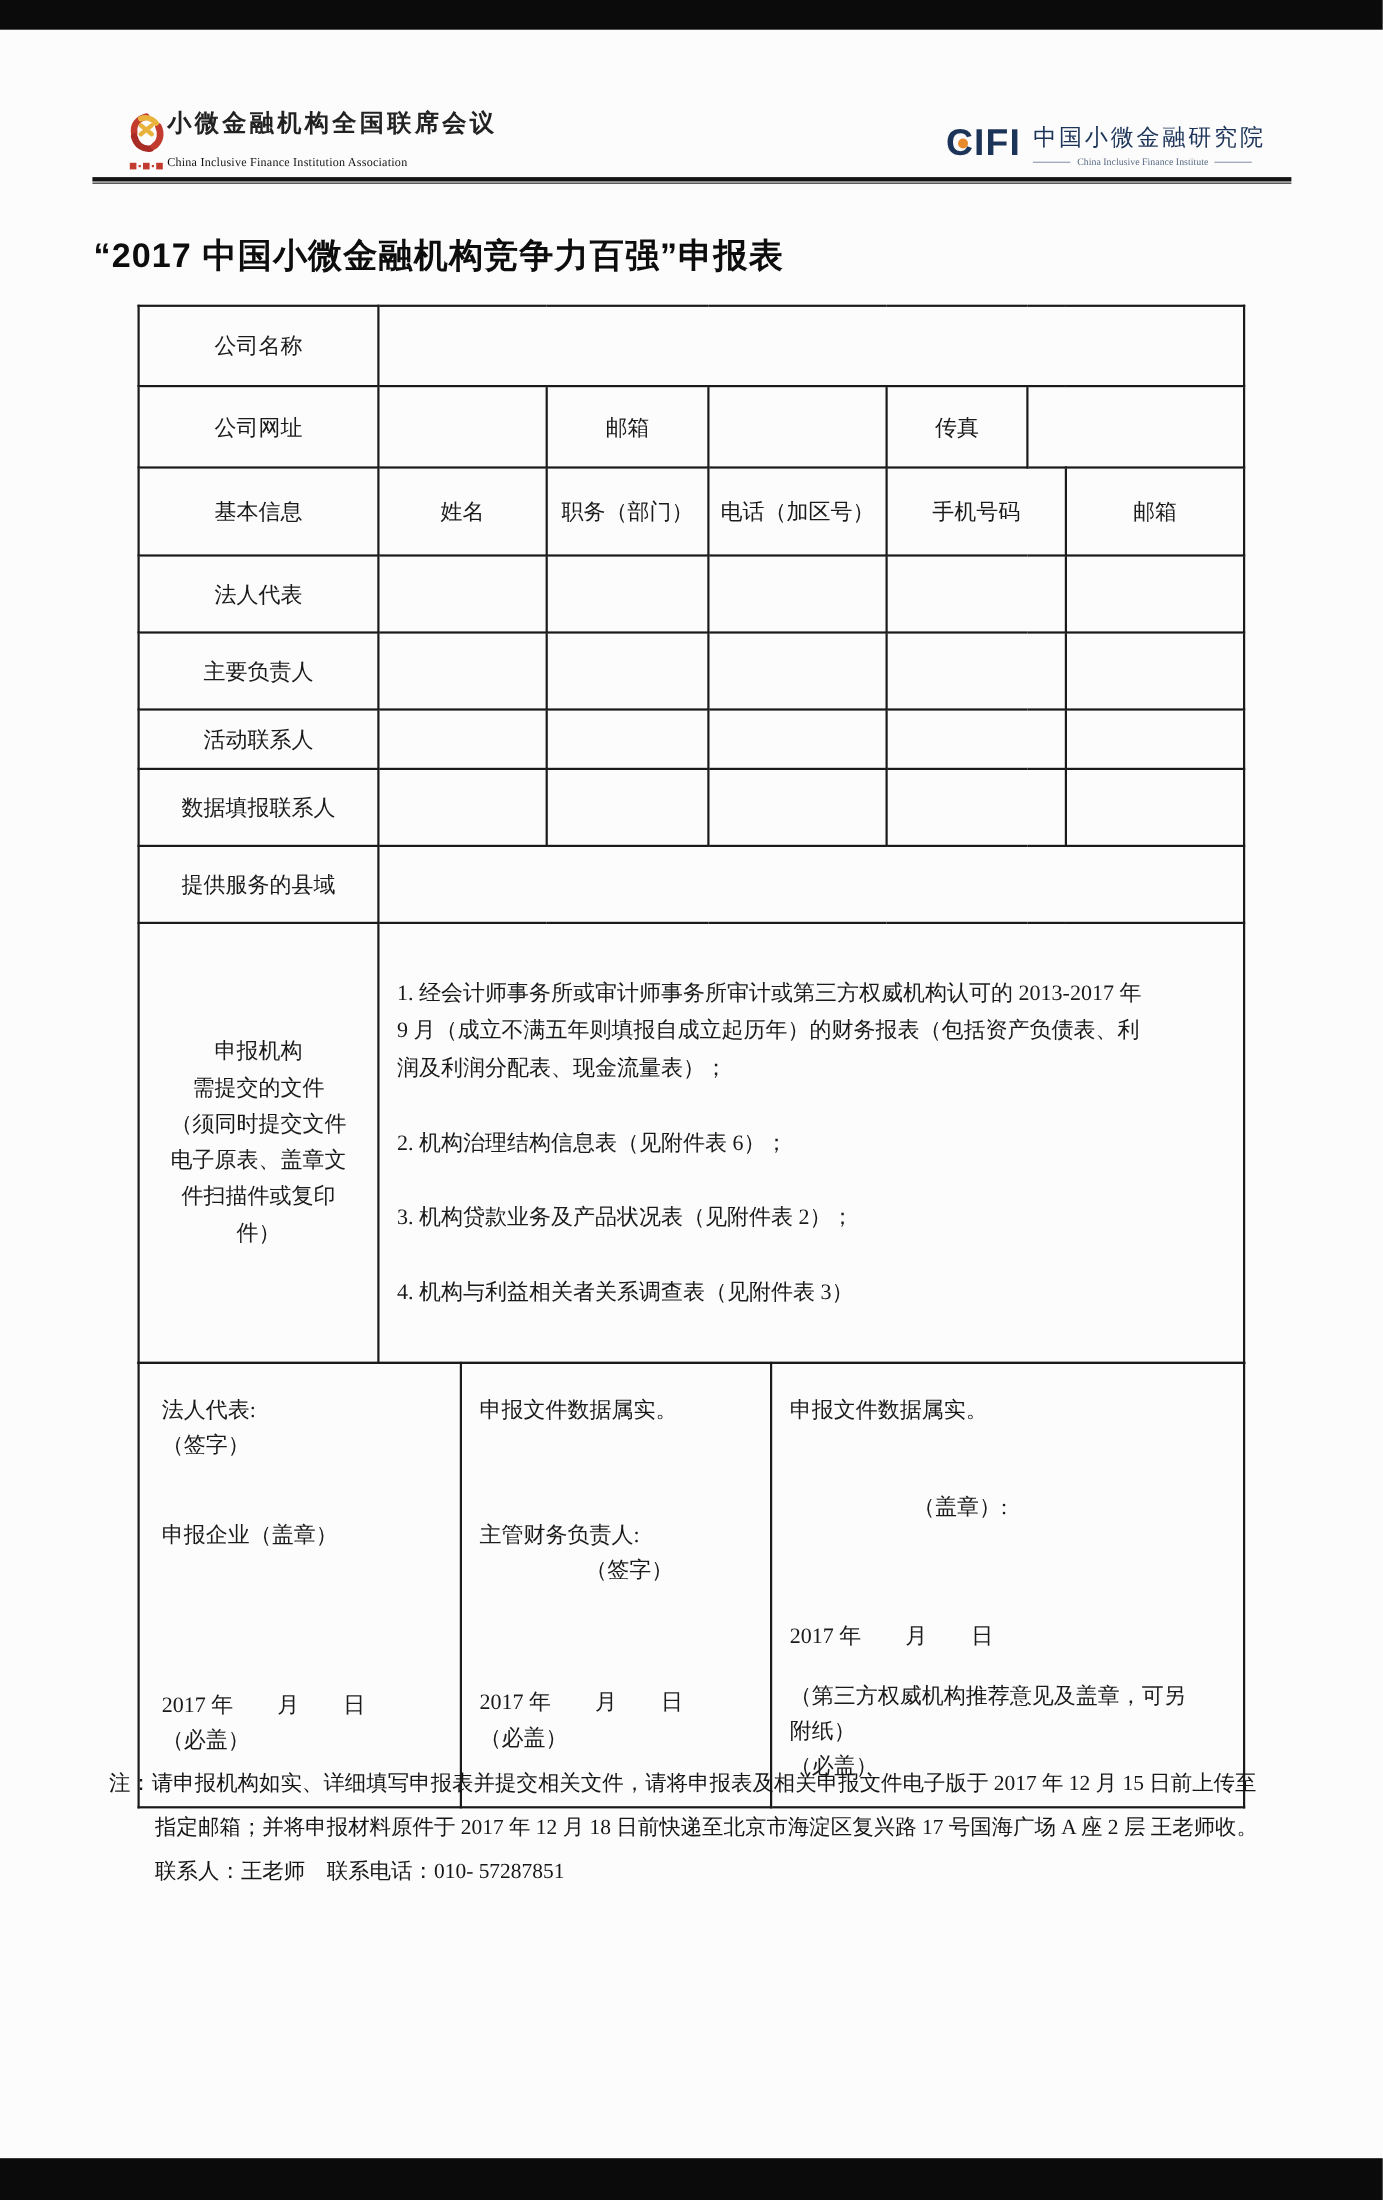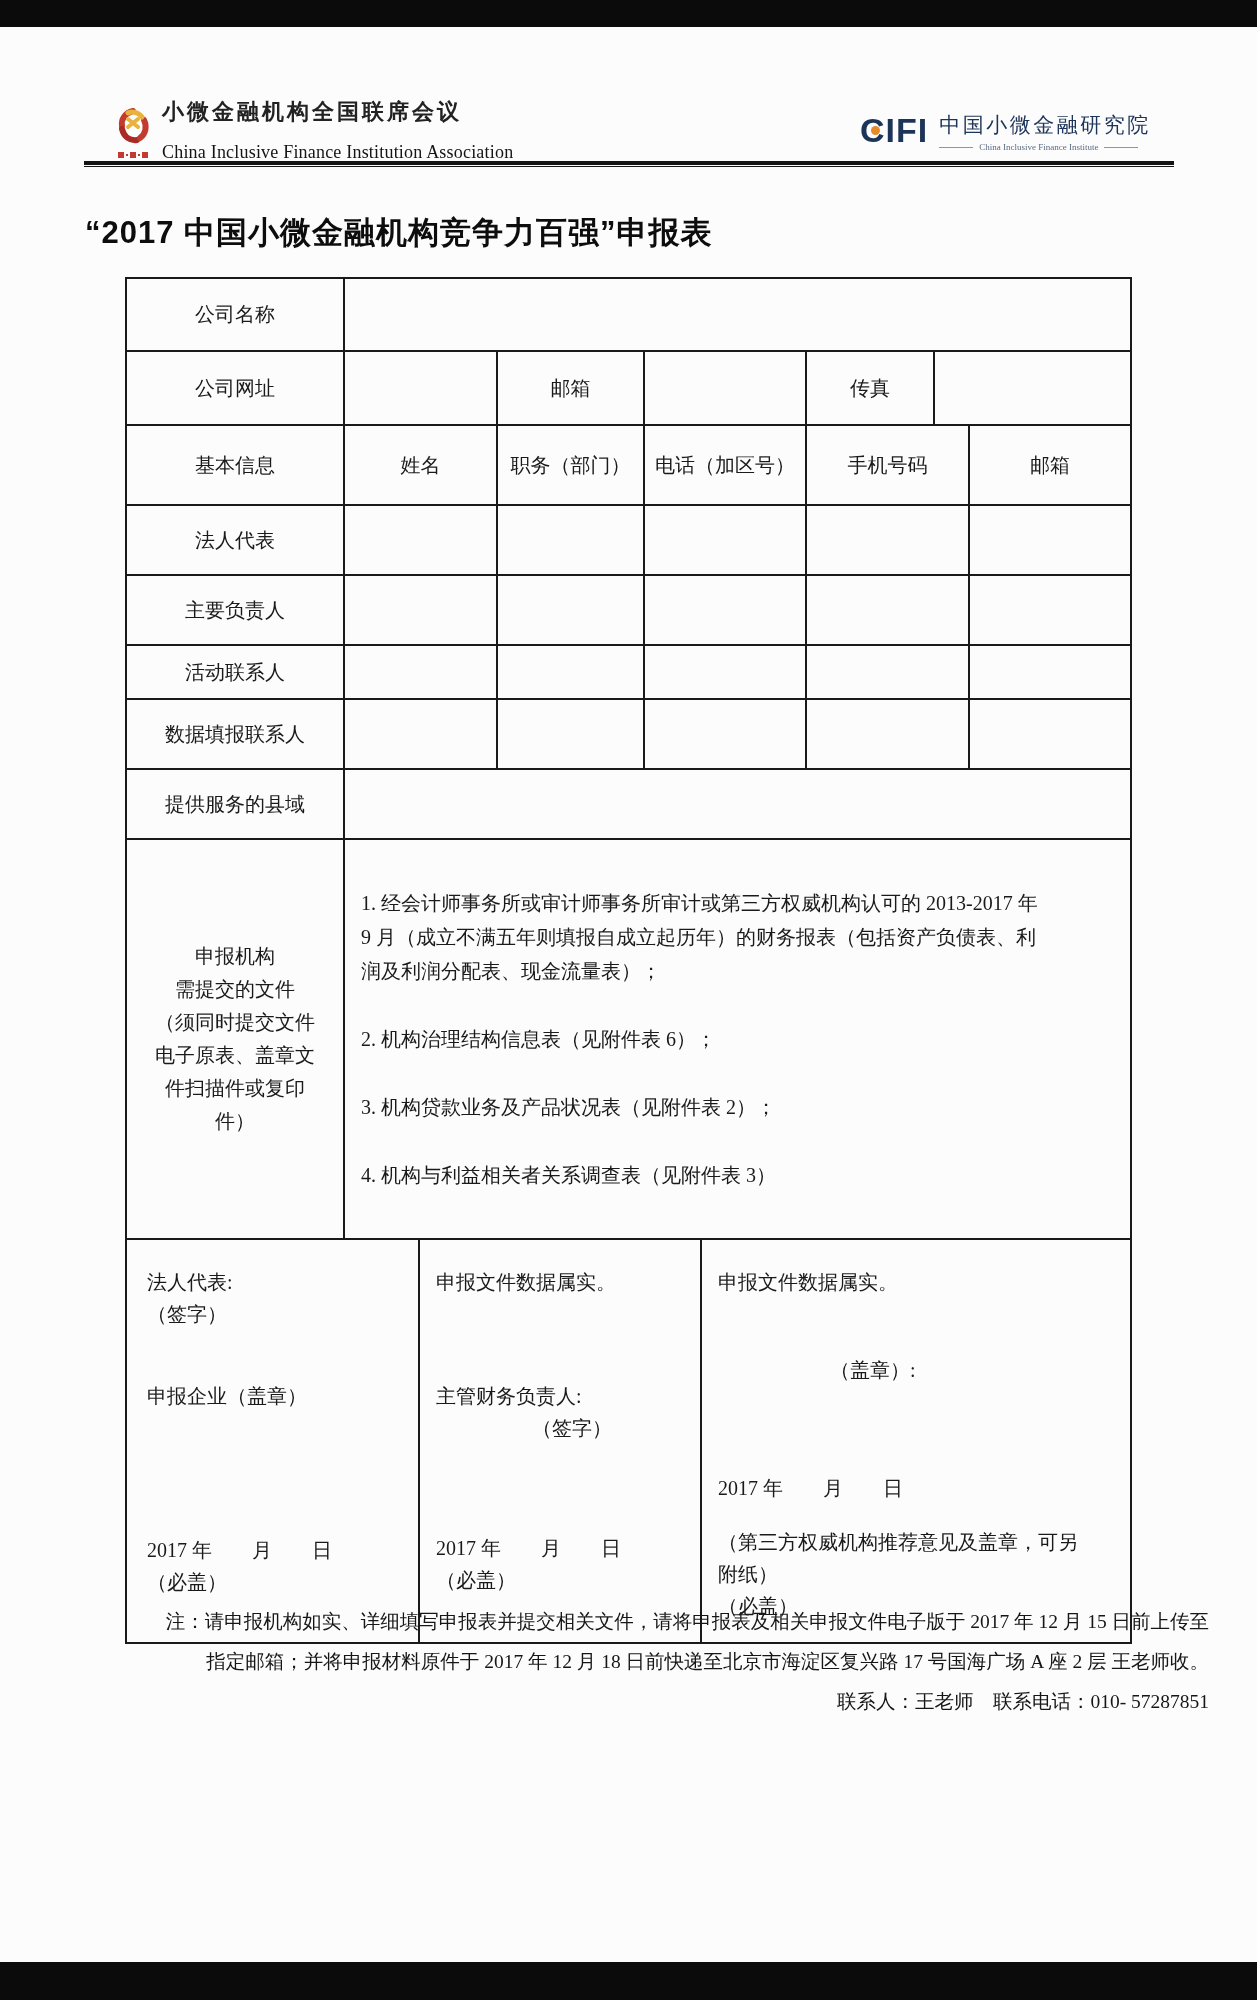--- a/index.html
+++ b/index.html
@@ -5,27 +5,27 @@
   html,body { margin:0; padding:0; }
   body {
     width:1257px; height:2000px; position:relative; overflow:hidden;
     background:#fcfcfc; color:#1a1a1a;
     font-family:"Liberation Serif","DejaVu Serif",serif;
   }
   .top-bar    { position:absolute; top:0; left:0; width:1257px; height:27px; background:#0b0b0b; }
   .bottom-bar { position:absolute; top:1962px; left:0; width:1257px; height:38px; background:#0b0b0b; }
 
   
-  .assoc { position:absolute; left:114px; top:100px; display:flex; align-items:center; gap:10px; }
+  .assoc { position:absolute; left:114px; top:100px; display:flex; align-items:flex-end; }
   .assoc-emblem { width:38px; text-align:center; }
   .emblem-caption { display:flex; gap:2px; justify-content:center; margin-top:2px; }
   .emblem-caption span { width:6px; height:6px; background:#c23b2e; display:inline-block; }
   .emblem-caption i { width:2px; height:2px; background:#c23b2e; display:inline-block; align-self:center; }
   .assoc-cn { font-size:22px; font-weight:600; letter-spacing:3px; color:#222; line-height:1.1; }
-  .assoc-en { font-size:18px; color:#151515; margin-top:18px; letter-spacing:0.2px; }
+  .assoc-en { font-size:11px; color:#151515; margin-top:18px; letter-spacing:0.2px; }
 
   .cifi { position:absolute; left:860px; top:113px; display:flex; gap:11px; align-items:flex-start; }
   .cifi-letters { position:relative; font-family:"Liberation Sans",sans-serif; font-weight:bold;
                   font-size:34px; line-height:1.05; color:#1c3458; letter-spacing:1px; }
   .cifi-dot { position:absolute; left:11px; top:13px; width:9px; height:9px; background:#e8892b; border-radius:50%; }
   .cifi-cn { font-size:21px; color:#1c3458; letter-spacing:2.5px; line-height:1.2; }
   .cifi-en { display:flex; align-items:center; gap:6px; margin-top:4px; font-size:9px; color:#5a6b85; white-space:nowrap; }
   .cifi-en::before,.cifi-en::after { content:""; width:34px; height:1px; background:#8a97ab; }
 
   .header-rule { position:absolute; top:161px; left:84px; width:1090px; }
@@ -47,21 +47,21 @@
 
   .sig-table { margin-top:-2px; }
   .sig-table td { vertical-align:top; text-align:left; padding:0; }
   .sig-cell { padding:0 14px 0 20px; font-size:20px; line-height:32px; }
   .pre { white-space:pre-line; }
 
   
   .notes { position:absolute; top:1602px; left:99px; width:1110px; font-size:19.5px;
            line-height:40px; color:#161616; }
   .notes .cont { padding-left:42px; }
-  .notes div { white-space:nowrap;text-align:right; }
+  .notes div { white-space:nowrap; }
 </style>
 </head>
 <body>
 
 <div class="top-bar"></div>
 <div class="bottom-bar"></div>
 
 <div class="assoc">
   <div class="assoc-emblem">
     <svg width="38" height="40" viewBox="0 0 38 40">

